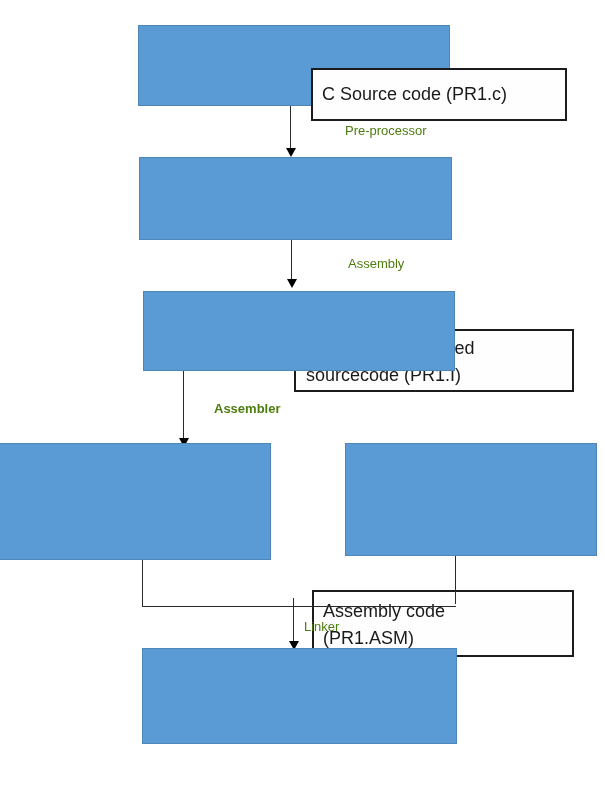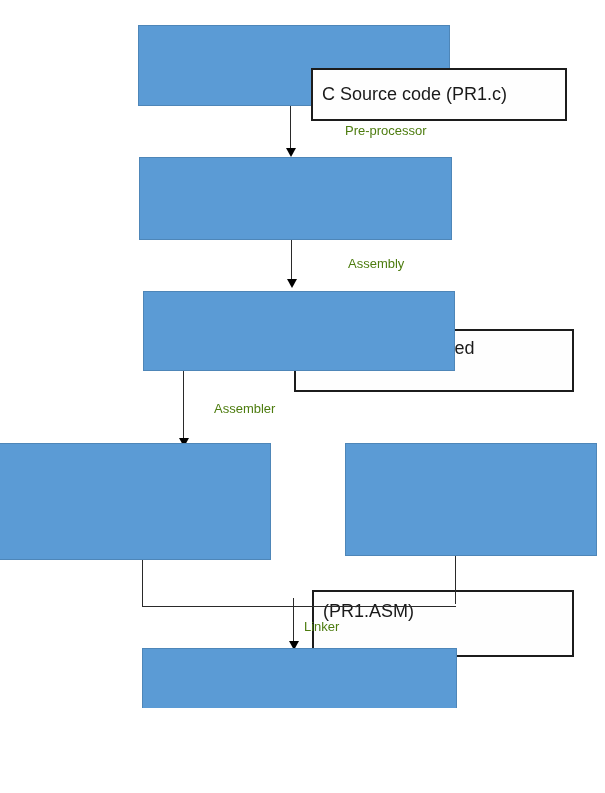--- a/index.html
+++ b/index.html
@@ -1,19 +1,19 @@
 <!DOCTYPE html>
 <html><head>
 <meta charset="utf-8">
 <style>
   html, body { margin: 0; padding: 0; background: #ffffff; }
   #stage {
     position: relative;
     width: 605px;
-    height: 708px;
+    height: 793px;
     background: #ffffff;
     font-family: "Liberation Sans", sans-serif;
     color: #1a1a1a;
     overflow: hidden;
   }
   
   .node-blue {
     position: absolute;
     background: #5b9bd5;
     border: 1px solid #4e86b8;
@@ -80,36 +80,38 @@
     </div>
   </div>
 
   <div class="cline vline" style="left:290px; top:106px; height:43px;"></div>
   <div class="arrowhead" style="left:286px; top:148px;"></div>
   <div class="edge-label" style="left:345px; top:123px;">Pre-processor</div>
 
   <div class="node-blue n2-blue">
     <div class="node-white n2-white">
       <span class="line l1">Expanded</span>
+      <span class="line l2">sourcecode (PR1.I)</span>
     </div>
   </div>
 
   <div class="cline vline" style="left:291px; top:240px; height:40px;"></div>
   <div class="arrowhead" style="left:287px; top:279px;"></div>
   <div class="edge-label" style="left:348px; top:256px;">Assembly</div>
 
   <div class="node-blue n3-blue">
     <div class="node-white n3-white">
+      <span class="line">Assembly code</span>
       <span class="line">(PR1.ASM)</span>
     </div>
   </div>
 
   <div class="cline vline" style="left:183px; top:371px; height:68px;"></div>
   <div class="arrowhead" style="left:179px; top:438px;"></div>
-  <div class="edge-label" style="left:214px; top:401px;">Assembler</div>
+  <div class="edge-label" style="left:214px; top:401px;font-weight:bold;">Assembler</div>
 
   <div class="node-blue n4-blue">
     
   </div>
 
   <div class="node-blue n5-blue">
     
   </div>
 
   <div class="cline vline" style="left:142px; top:560px; height:47px;"></div>

